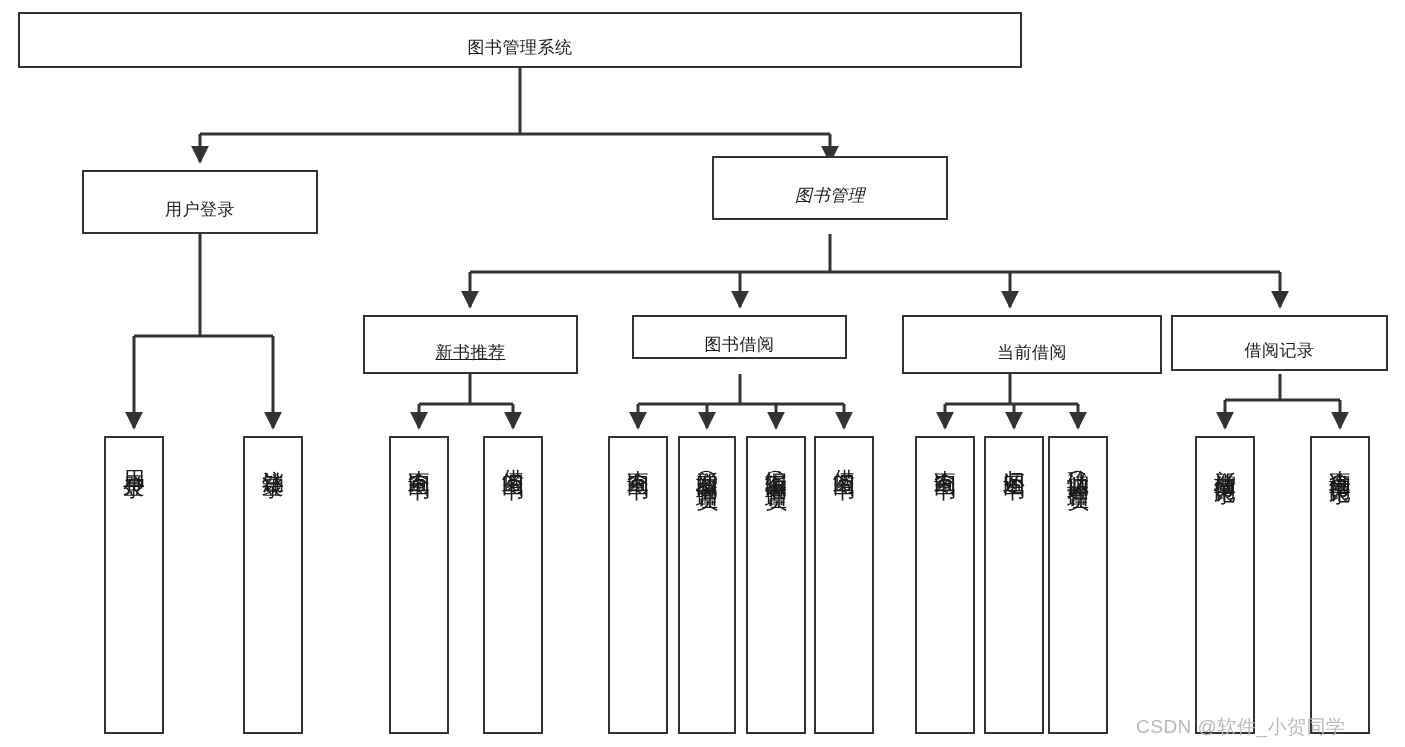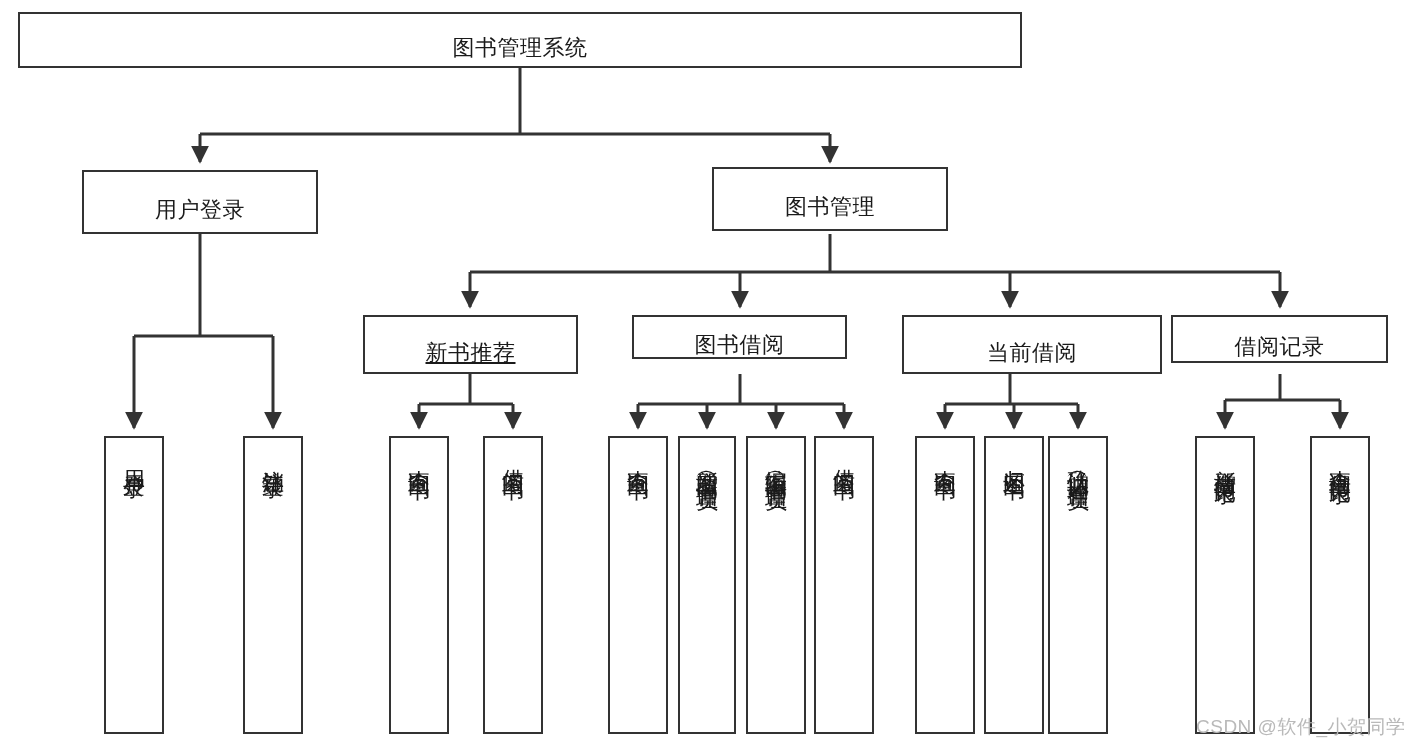--- a/index.html
+++ b/index.html
@@ -34,21 +34,21 @@
     align-items: center;
     justify-content: center;
     color: #1a1a1a;
   }
   .node .label {
     display: block;
     text-align: center;
     line-height: 1.16;
   }
   .node.horiz .label {
-    font-size: 22px;
+    font-size: 17px;
     letter-spacing: 0.5px;
     white-space: nowrap;
     margin-top: 16px;
   }
   .node.vert {
     align-items: flex-start;
     padding-top: 14px;
   }
   .node.vert .label {
     writing-mode: vertical-rl;
@@ -121,33 +121,33 @@
     </g>
   </svg>
 
   <div id="nodes">
       <div class="node horiz" style="left: 18px; top: 12px; width: 1004px; height: 56px;">
         <span class="label">图书管理系统</span>
       </div>
       <div class="node horiz" style="left: 82px; top: 170px; width: 236px; height: 64px;">
         <span class="label">用户登录</span>
       </div>
-      <div class="node horiz" style="left: 712px; top: 167px; width: 236px; height: 64px;">
+      <div class="node horiz" style="left: 712px; top: 156px; width: 236px; height: 64px; font-style: italic;">
         <span class="label">图书管理</span>
       </div>
       <div class="node horiz" style="left: 363px; top: 315px; width: 215px; height: 59px; text-decoration: underline;">
         <span class="label">新书推荐</span>
       </div>
       <div class="node horiz" style="left: 632px; top: 315px; width: 215px; height: 44px;">
         <span class="label">图书借阅</span>
       </div>
       <div class="node horiz" style="left: 902px; top: 315px; width: 260px; height: 59px;">
         <span class="label">当前借阅</span>
       </div>
-      <div class="node horiz" style="left: 1171px; top: 315px; width: 217px; height: 48px;">
+      <div class="node horiz" style="left: 1171px; top: 315px; width: 217px; height: 56px;">
         <span class="label">借阅记录</span>
       </div>
       <div class="node vert" style="left: 104px; top: 436px; width: 60px; height: 298px;">
         <span class="label">用户登录</span>
       </div>
       <div class="node vert" style="left: 243px; top: 436px; width: 60px; height: 298px;">
         <span class="label">注销登录</span>
       </div>
       <div class="node vert" style="left: 389px; top: 436px; width: 60px; height: 298px;">
         <span class="label">查询图书</span>
@@ -177,15 +177,15 @@
         <span class="label">确认归还（管理员）</span>
       </div>
       <div class="node vert" style="left: 1195px; top: 436px; width: 60px; height: 298px;">
         <span class="label">新增借阅记录</span>
       </div>
       <div class="node vert" style="left: 1310px; top: 436px; width: 60px; height: 298px;">
         <span class="label">查询借阅记录</span>
       </div>
     </div>
 
-  <div class="watermark" style="left: 1196px; top: 714px;">CSDN @软件_小贺同学</div>
+  <div class="watermark" style="left: 1136px; top: 714px;">CSDN @软件_小贺同学</div>
 
 </div>
 
 </body></html>

